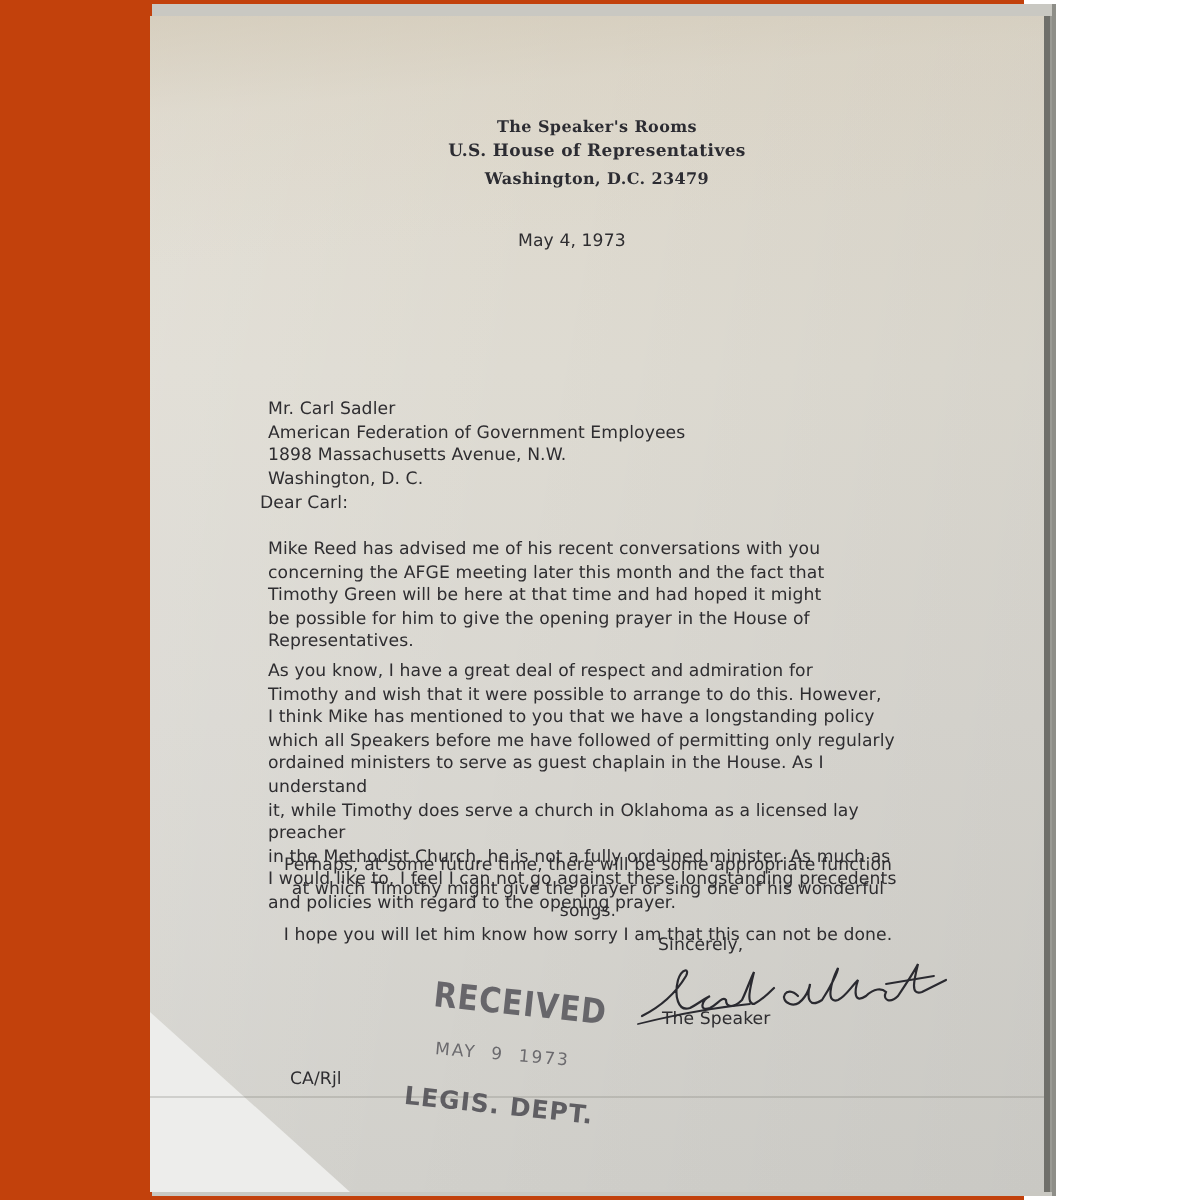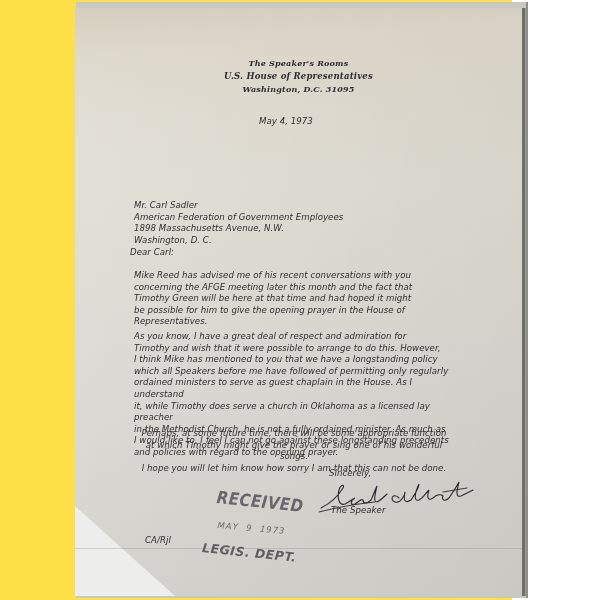--- a/index.html
+++ b/index.html
@@ -7,22 +7,21 @@
       padding: 0;
       width: 600px;
       height: 600px;
       background: #ffffff;
       overflow: hidden;
     }
     .stage {
       position: relative;
       width: 512px;
       height: 600px;
-      background: #fde047;
-      font-style: italic;
+      background: #c2410c;
     }
     .under-sheet {
       position: absolute;
       left: 76px;
       top: 2px;
       width: 450px;
       height: 596px;
       background: #c9c8c2;
       border-right: 2px solid #8e8e88;
     }
@@ -171,21 +170,21 @@
 <div class="stage">
   <div class="under-sheet"></div>
 
   <div class="paper">
     <div class="corner-fold"></div>
     <div class="crease-line"></div>
 
     <div class="letterhead">
       <div>The Speaker's Rooms</div>
       <div class="lh-line2">U.S. House of Representatives</div>
-      <div>Washington, D.C. 31095</div>
+      <div>Washington, D.C. 23479</div>
     </div>
 
     <div class="mono date">May 4, 1973</div>
 
     <div class="mono address">
       <div>Mr. Carl Sadler</div>
       <div>American Federation of Government Employees</div>
       <div>1898 Massachusetts Avenue, N.W.</div>
       <div>Washington, D. C.</div>
     </div>

